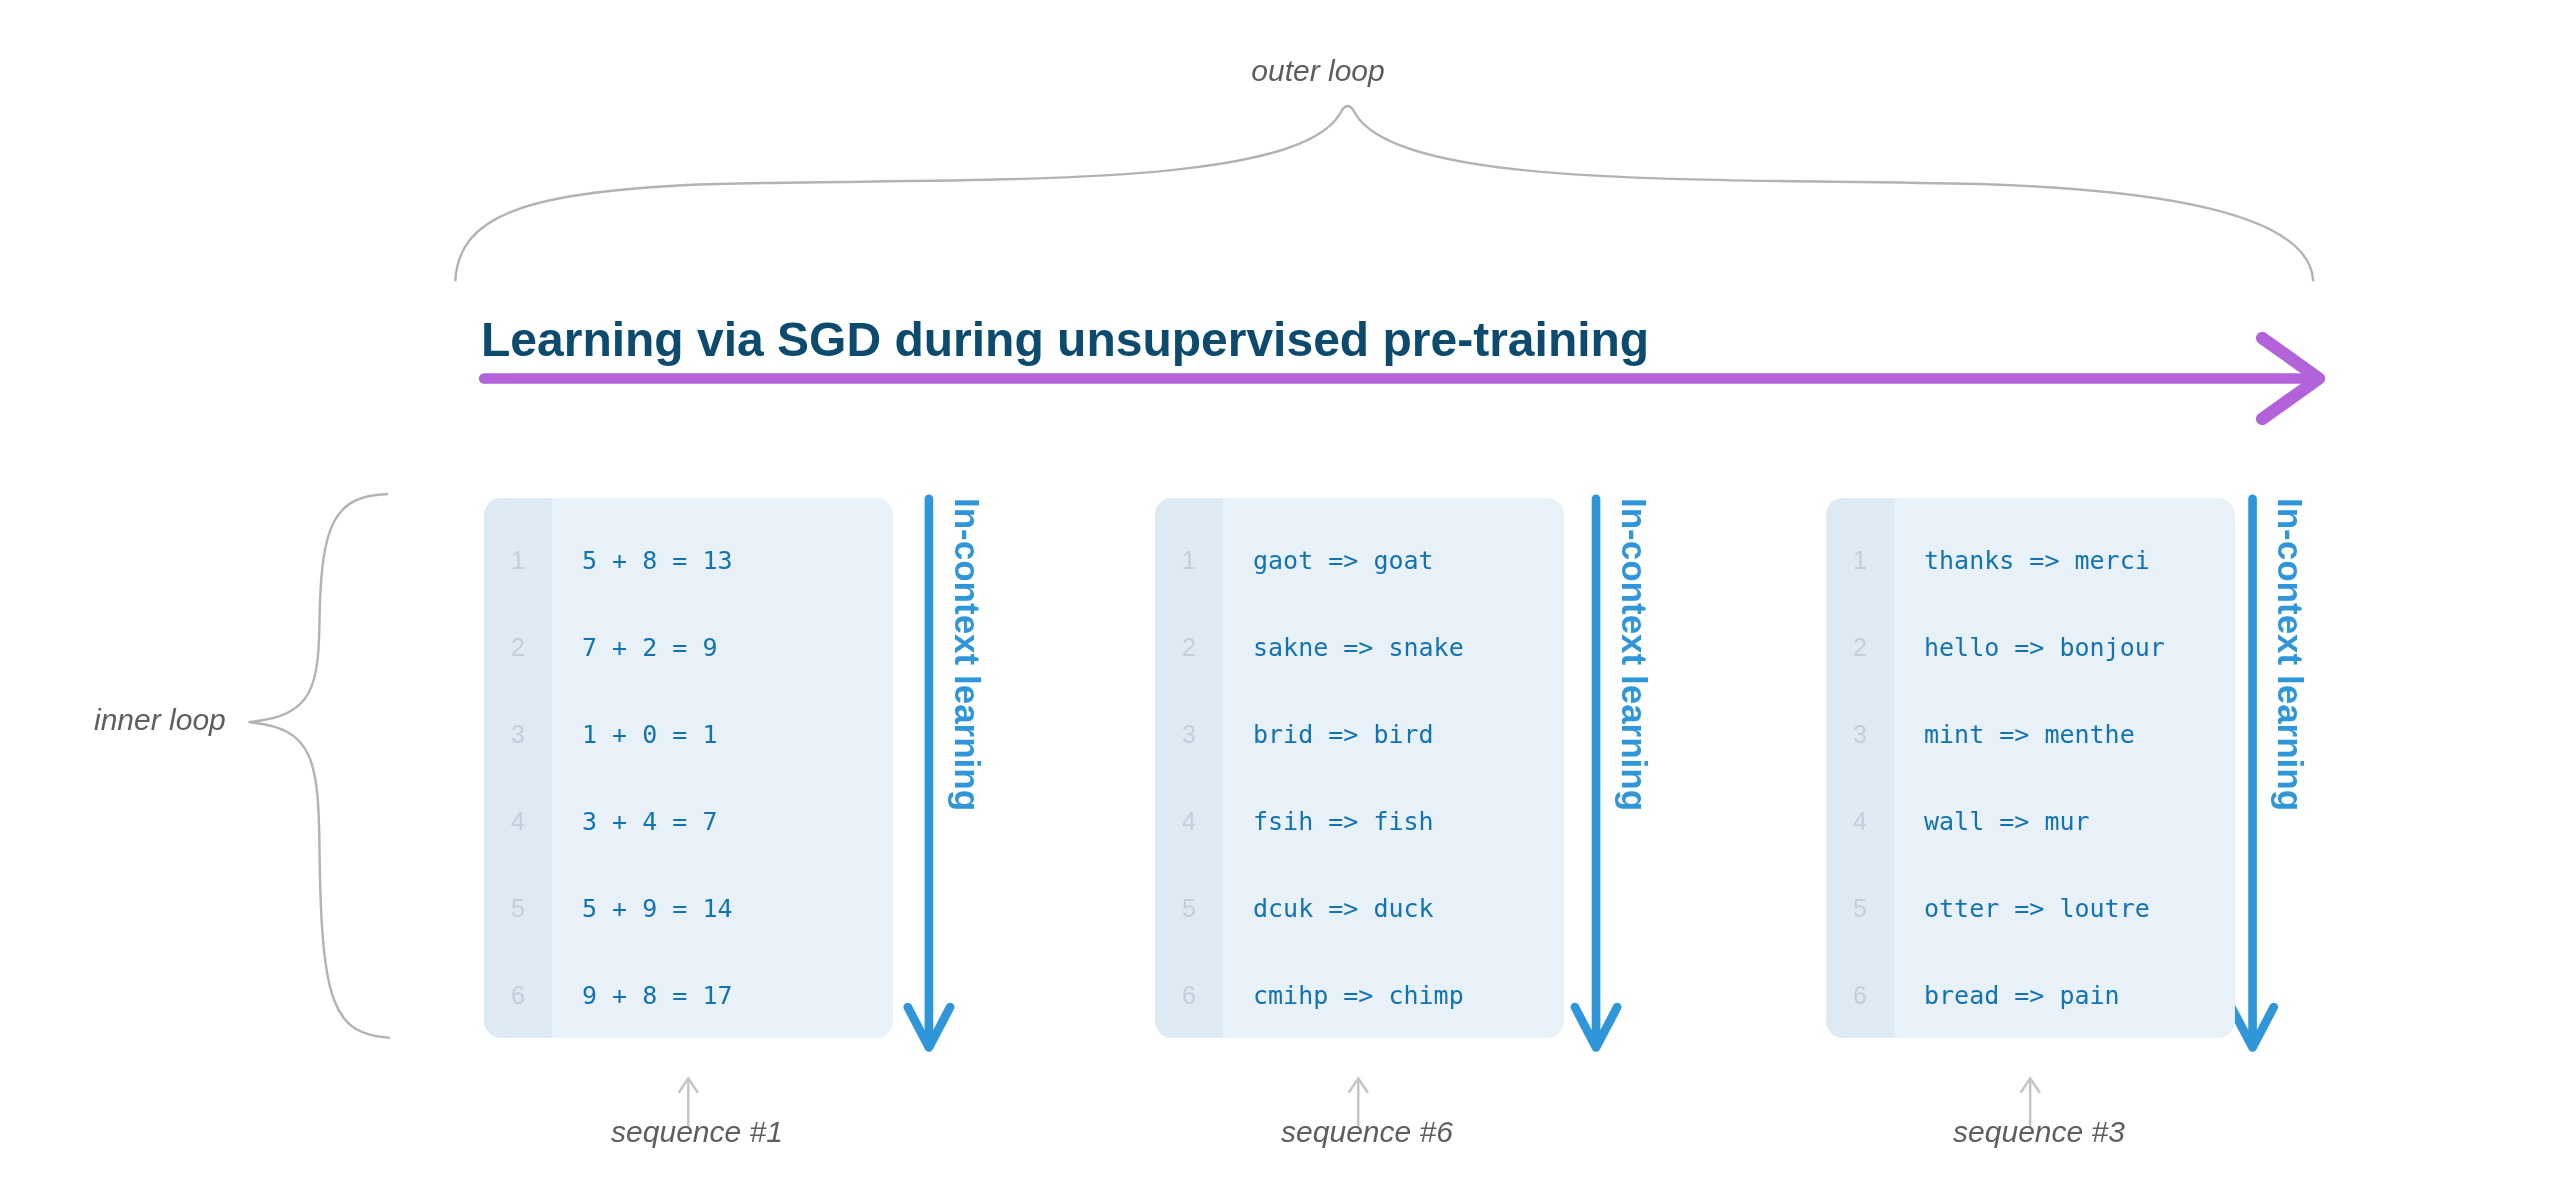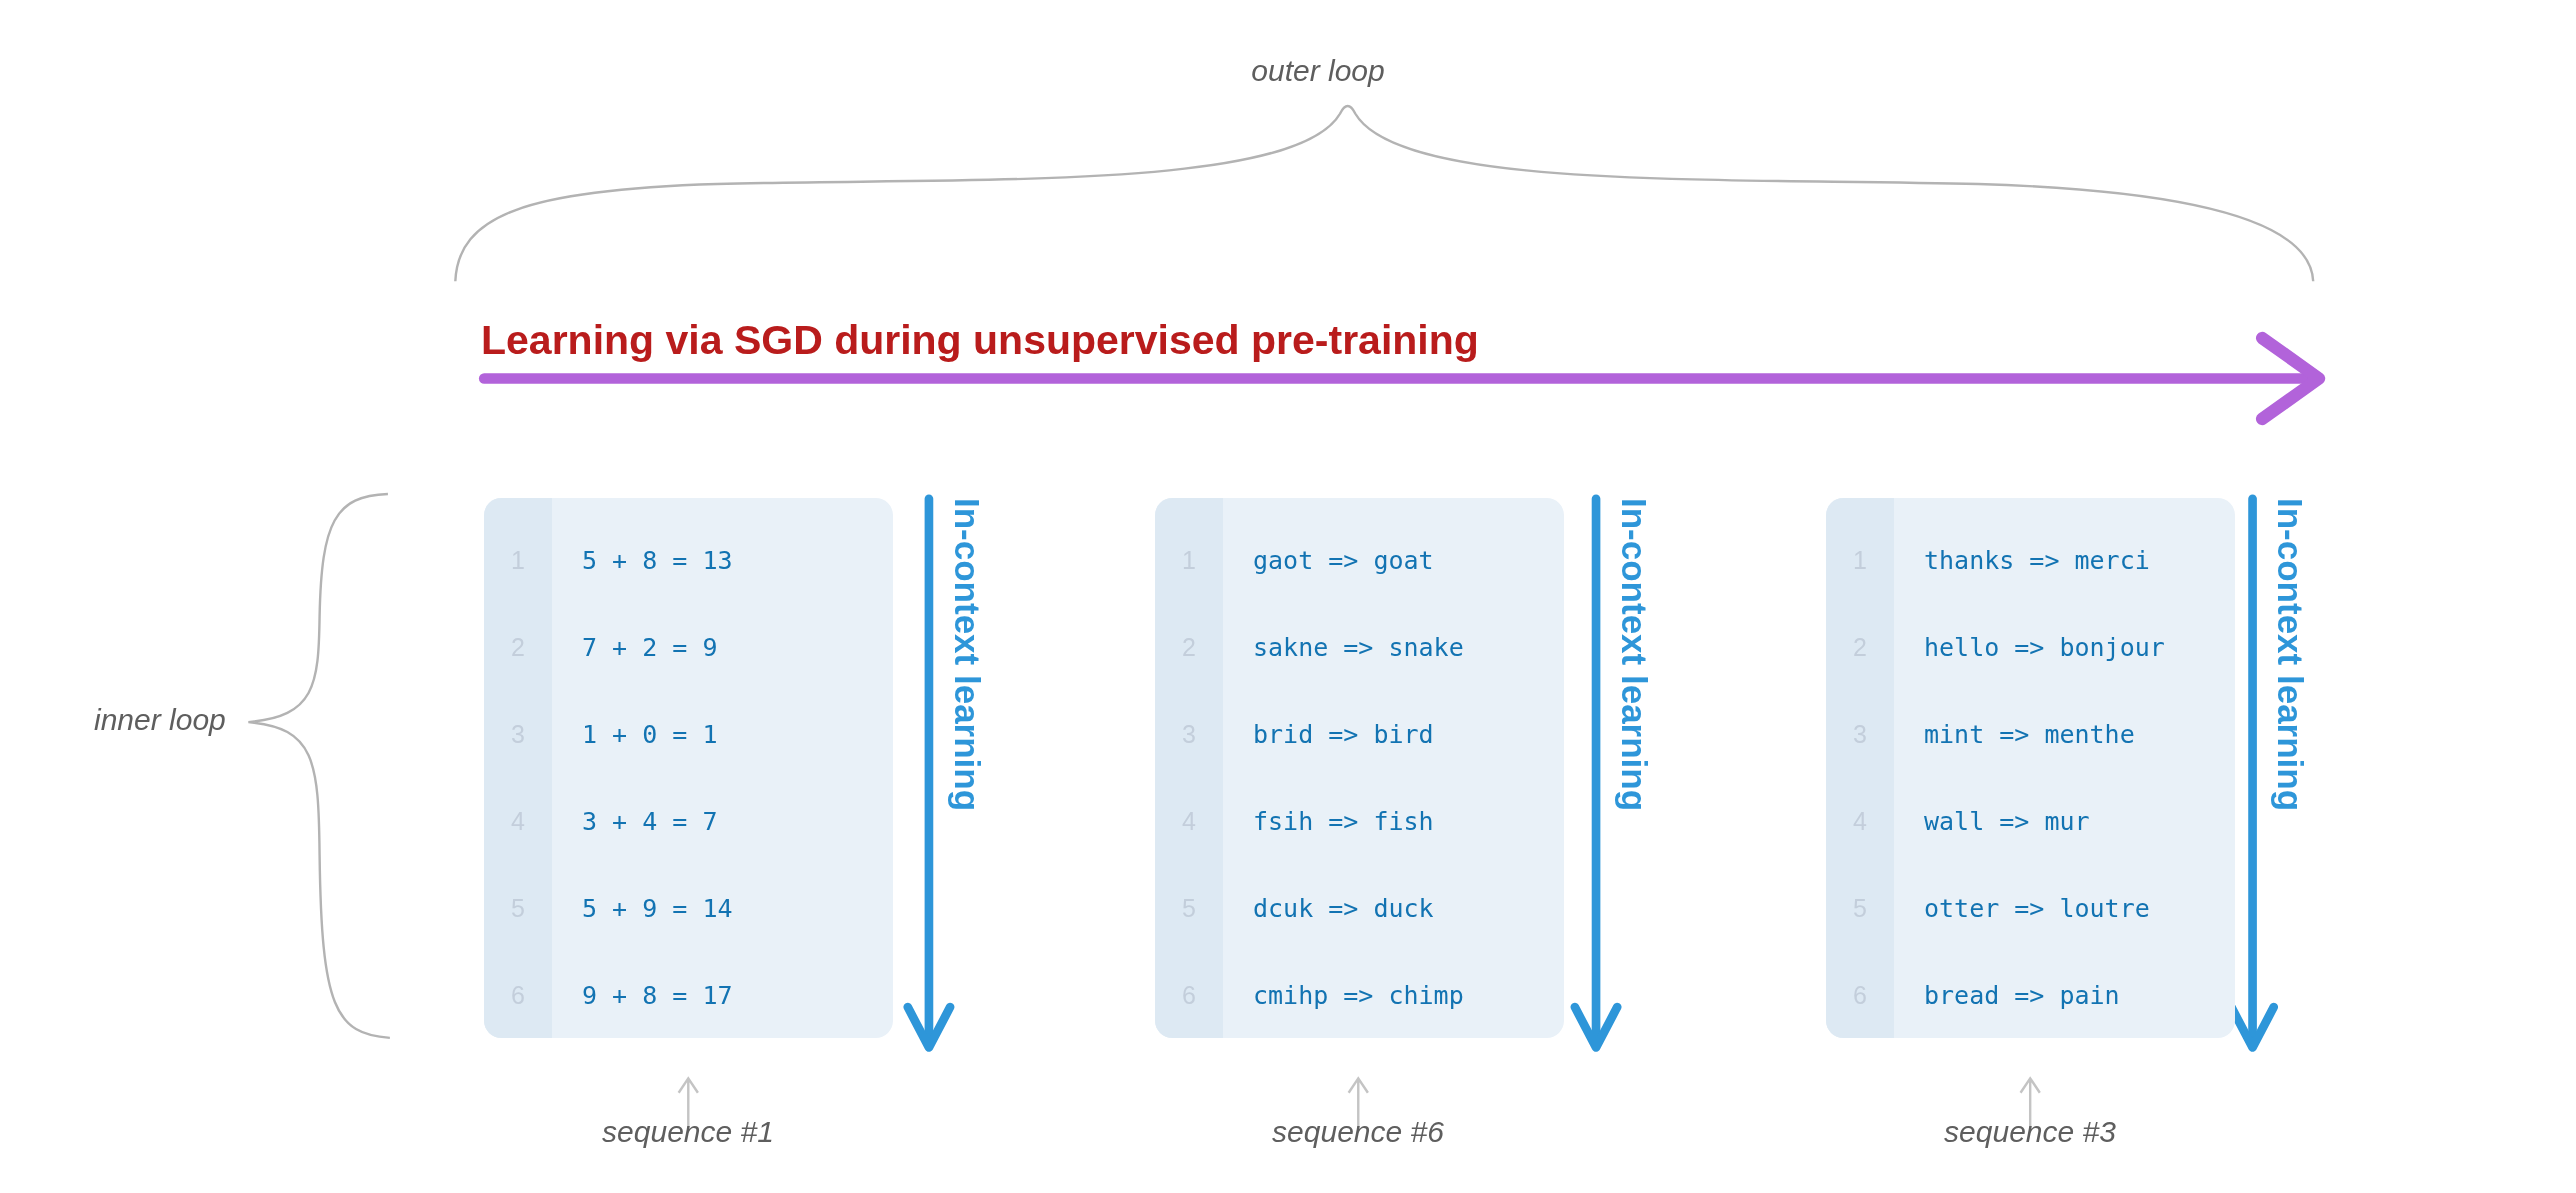--- a/index.html
+++ b/index.html
@@ -20,24 +20,24 @@
     position: absolute;
     font-style: italic;
     font-size: 30px;
     color: #5e5e5e;
     white-space: nowrap;
   }
   .centered { transform: translateX(-50%); }
   .heading {
     position: absolute;
     left: 481px; top: 318px;
-    font-size: 41px;
+    font-size: 48px;
     line-height: 44px;
     font-weight: bold;
-    color: #b91c1c;
+    color: #0c4a6e;
     white-space: nowrap;
     letter-spacing: 0px;
   }
   .card {
     position: absolute;
     top: 498px;
     width: 409px;
     height: 540px;
     background: #e9f1f8;
     border-radius: 17.3px;
@@ -85,20 +85,21 @@
     transform-origin: 0 0;
   }
   .caption {
     position: absolute;
     top: 1115px;
     font-style: italic;
     font-size: 30px;
     color: #5e5e5e;
     white-space: nowrap;
     transform: translateX(-50%);
+    margin-left: 9px;
   }
 </style>
 </head>
 <body>
 
 <div class="canvas">
 
   <svg class="strokes" viewBox="0 0 2676 1240" xmlns="http://www.w3.org/2000/svg">
 
     <path d="M 473 292 C 476 224, 545 197, 745 191 C 1010 184, 1345 198, 1392 118 Q 1400 102 1408 118 C 1455 198, 1790 184, 2055 191 C 2255 197, 2400 224, 2403 292" fill="none" stroke="#b3b3b3" stroke-width="2.5"></path>

